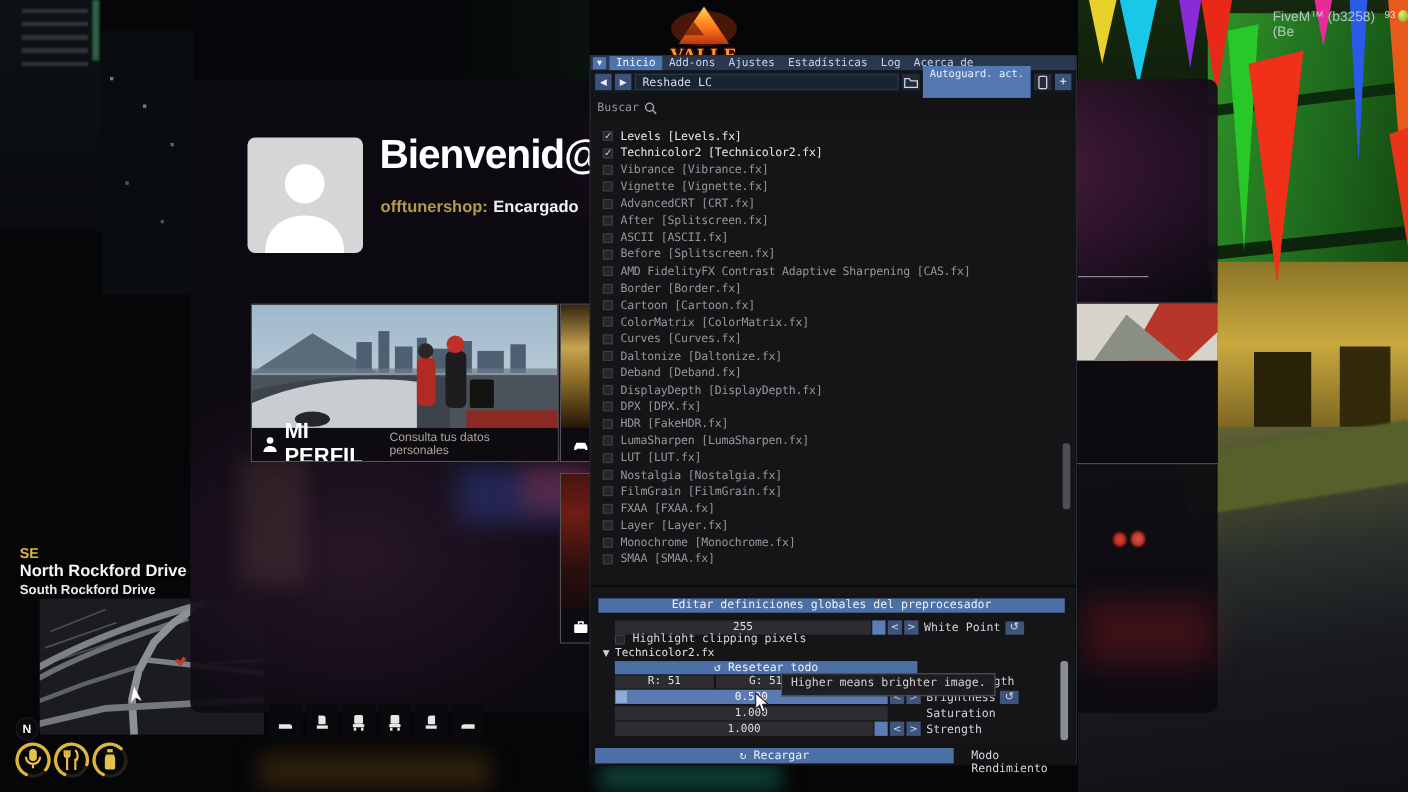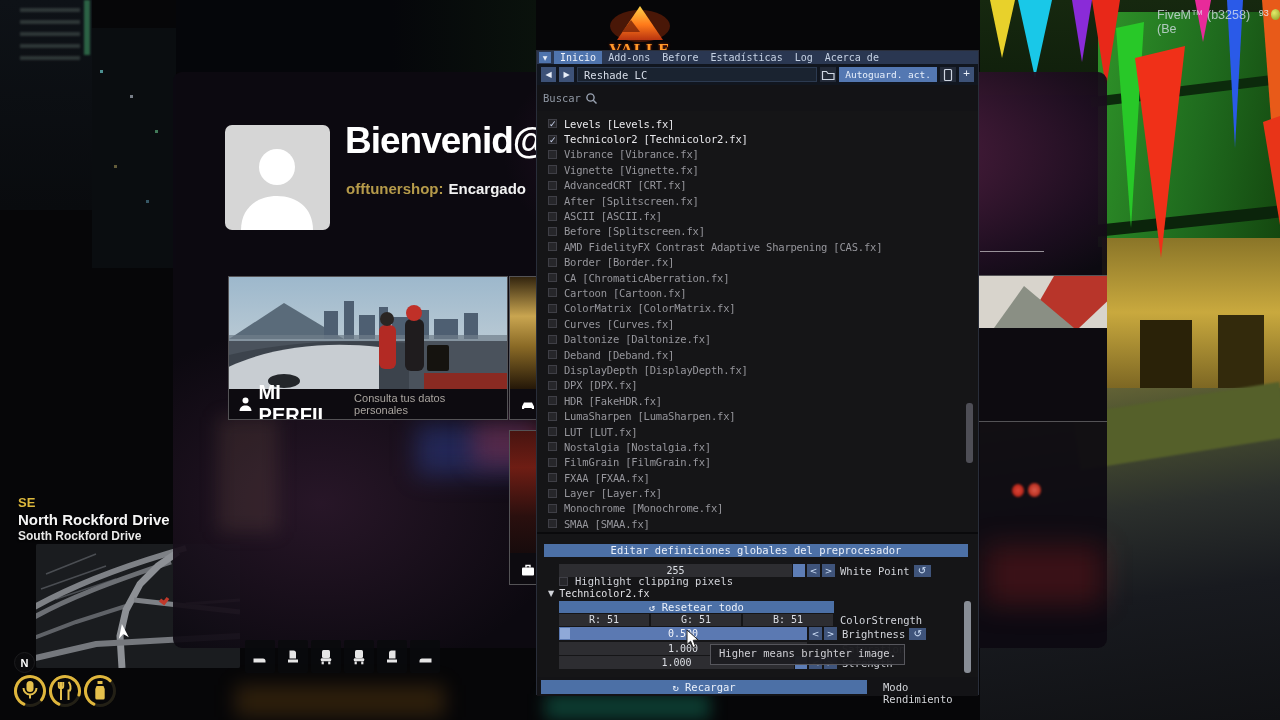--- a/index.html
+++ b/index.html
@@ -100,21 +100,21 @@
     text-align:center;margin:0 3px 0 2px;font-family:"DejaVu Sans",sans-serif;}
   .rs-tab{height:13px;line-height:13px;padding:0 6px;font-size:10px;color:#c6d2e4;}
   .rs-tab.active{background:#4f74ad;color:#f0f4fc;}
   .rs-preset{position:absolute;left:0;top:13px;width:100%;height:21px;background:rgba(17,22,32,.95);
     display:flex;align-items:center;padding:0 4px;}
   .rs-nav{width:15px;height:15px;background:#3d5278;color:#e8eef8;font-size:8px;display:flex;align-items:center;
     justify-content:center;margin-right:3px;font-family:"DejaVu Sans",sans-serif;}
   .rs-presetfield{flex:1;height:15px;background:#1a2330;border:1px solid #2c3a50;color:#d6dde8;
     font-size:10.5px;line-height:14px;padding-left:6px;margin-right:3px;}
   .rs-iconbtn{width:16px;height:15px;background:#232a38;display:flex;align-items:center;justify-content:center;margin-right:3px;}
-  .rs-autosave{height:15px;background:#5478b2;color:#e8f0fc;font-size:9.5px;line-height:15px;padding:0 6px;margin-right:3px;}
+  .rs-autosave{height:29px;background:#5478b2;color:#e8f0fc;font-size:9.5px;line-height:15px;padding:0 6px;margin-right:3px;}
   .rs-plus{width:15px;height:15px;background:#3d5278;color:#e8eef8;font-size:11px;line-height:14px;text-align:center;}
   .rs-search{position:absolute;left:0;top:34px;width:100%;height:26px;display:flex;align-items:center;padding:0 7px 0 6px;}
   .rs-search .lbl{color:#8f97a3;font-size:10.5px;margin-right:4px;}
   .rs-btn{height:15px;background:#3e5176;color:#dfe8f6;font-size:10px;line-height:15px;padding:0 9px;}
   .rs-list{position:absolute;left:0;top:60px;width:100%;height:421px;background:#151517;padding-top:5px;overflow:hidden;}
   .fx-row{display:flex;align-items:center;height:15.4px;padding-left:11px;}
   .fx-cb{width:9px;height:9px;background:#26262a;border:1px solid #3f3f46;margin-right:7px;flex-shrink:0;
     font-size:9px;line-height:8px;text-align:center;color:#ccd6f0;font-family:"DejaVu Sans",sans-serif;}
   .fx-lb{font-size:10.5px;color:#96969c;letter-spacing:-.2px;}
   .fx-lb.on{color:#e8e8ec;}
@@ -138,21 +138,21 @@
     line-height:12px;text-align:center;}
   .ed-rgbbox{width:90px;height:12px;background:#2d2d31;color:#dcdfe5;font-size:10px;line-height:12px;text-align:center;margin-right:2px;}
   .ed-slider.blue{background:#5b79b2;color:#f2f5fb;position:relative;}
   .ed-slider.blue .hgrab{position:absolute;left:1px;top:1px;width:10px;height:11px;background:#8fa9d8;}
   .rs-scroll2{position:absolute;left:427px;top:550px;width:7px;height:72px;background:#888d96;border-radius:3px;z-index:11;}
   .rs-footer{position:absolute;left:0;top:626px;width:100%;height:19px;background:#131316;}
   .rs-reload{position:absolute;left:4px;top:3px;width:326px;height:14px;background:#4c70a6;color:#eaf0fa;
     font-size:10.5px;line-height:14px;text-align:center;}
   .rs-perf{position:absolute;left:346px;top:4px;font-size:10.5px;color:#d4d6da;}
 
-  .tooltip{left:710px;top:644px;height:19px;background:rgba(29,29,33,.97);border:1px solid #56565c;color:#cfcfd4;
+  .tooltip{left:710px;top:612px;height:19px;background:rgba(29,29,33,.97);border:1px solid #56565c;color:#cfcfd4;
     font-family:"DejaVu Sans Mono",monospace;font-size:10.5px;line-height:17px;padding:0 8px;z-index:30;white-space:nowrap;}
   .cursor{left:686px;top:629px;z-index:40;}
   .watermark{left:1157px;top:8px;display:flex;align-items:flex-start;z-index:35;color:rgba(222,228,240,.75);
     font-size:12.5px;}
   .wm-count{font-size:9px;margin:0 2px 0 3px;color:rgba(235,240,250,.85);}
   .wm-dot{width:11px;height:11px;border-radius:50%;background:radial-gradient(circle at 35% 35%,#e3ec6a,#8a9a22);margin-top:1px;}
 </style>
 </head>
 <body>
 
@@ -385,21 +385,21 @@
     <div class="word">VALLE</div>
     <div class="smudge"></div>
   </div>
 
   <div class="abs rs">
     <div class="rs-menubar">
       <div class="rs-collapse">▼</div>
       <div id="rs-tabs" style="display:flex;">
           <div class="rs-tab active">Inicio</div>
           <div class="rs-tab">Add-ons</div>
-          <div class="rs-tab">Before</div>
+          <div class="rs-tab">Ajustes</div>
           <div class="rs-tab">Estadísticas</div>
           <div class="rs-tab">Log</div>
           <div class="rs-tab">Acerca de</div>
         </div>
     </div>
 
     <div class="rs-preset">
       <div class="rs-nav">◀</div>
       <div class="rs-nav">▶</div>
       <div class="rs-presetfield">Reshade LC</div>
@@ -458,24 +458,20 @@
           <span class="fx-cb"></span>
           <span class="fx-lb">Before [Splitscreen.fx]</span>
         </div>
         <div class="fx-row">
           <span class="fx-cb"></span>
           <span class="fx-lb">AMD FidelityFX Contrast Adaptive Sharpening [CAS.fx]</span>
         </div>
         <div class="fx-row">
           <span class="fx-cb"></span>
           <span class="fx-lb">Border [Border.fx]</span>
-        </div>
-        <div class="fx-row">
-          <span class="fx-cb"></span>
-          <span class="fx-lb">CA [ChromaticAberration.fx]</span>
         </div>
         <div class="fx-row">
           <span class="fx-cb"></span>
           <span class="fx-lb">Cartoon [Cartoon.fx]</span>
         </div>
         <div class="fx-row">
           <span class="fx-cb"></span>
           <span class="fx-lb">ColorMatrix [ColorMatrix.fx]</span>
         </div>
         <div class="fx-row">

